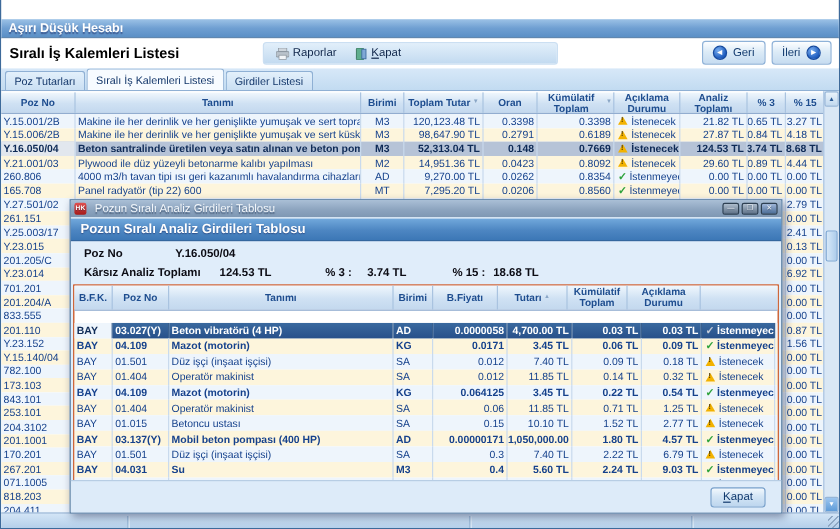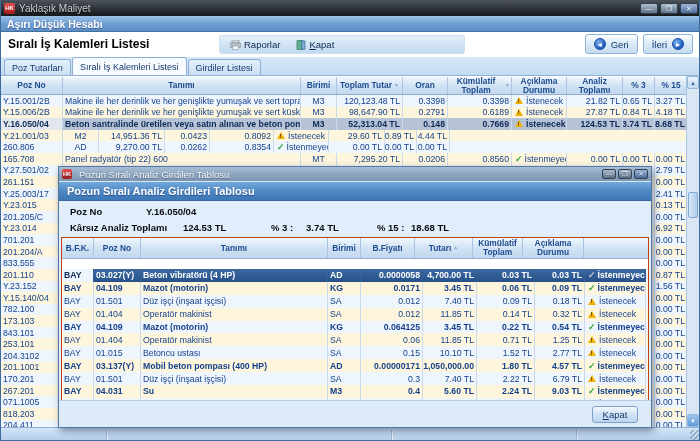--- a/index.html
+++ b/index.html
@@ -115,29 +115,20 @@
     background:linear-gradient(#f2f8fd,#d3e5f5 45%,#bdd6ee); border:1px solid #7aa2cc; border-radius:3px;
     display:flex; align-items:center; justify-content:center; }
   u { text-decoration:underline; }
   svg { display:block; }
 </style>
 </head>
 <body>
 
 <div class="win">
 
-  <div class="titlebar">
-    <span class="appicon">HK</span>
-    <span class="wtitle">Yaklaşık Maliyet</span>
-    <span class="winbtns">
-      <span class="wbtn">—</span>
-      <span class="wbtn">❒</span>
-      <span class="wbtn close">✕</span>
-    </span>
-  </div>
 
   <div class="banner">
     <span>Aşırı Düşük Hesabı</span>
   </div>
 
   <div class="toolrow">
     <span class="pagetitle">Sıralı İş Kalemleri Listesi</span>
     <div class="toolbar">
       <span class="tbtn">
         <span>
@@ -252,34 +243,36 @@
         <span class="gcell" style="width: 55px;">
           <span class="warn"></span>
           <span>İstenecek</span>
         </span>
         <span class="gcell al-r" style="width: 56px;">124.53 TL</span>
         <span class="gcell al-r" style="width: 32px;">3.74 TL</span>
         <span class="gcell al-r" style="width: 33px;">18.68 TL</span>
       </div>
       <div class="grow alt">
         <span class="gcell" style="width: 62px;">Y.21.001/03</span>
+        <span class="gcell" style="width: 238px;">Plywood ile düz yüzeyli betonarme kalıbı yapılması</span>
         <span class="gcell al-c" style="width: 36px;">M2</span>
         <span class="gcell al-r" style="width: 66px;">14,951.36 TL</span>
         <span class="gcell al-r" style="width: 45px;">0.0423</span>
         <span class="gcell al-r" style="width: 64px;">0.8092</span>
         <span class="gcell" style="width: 55px;">
           <span class="warn"></span>
           <span>İstenecek</span>
         </span>
         <span class="gcell al-r" style="width: 56px;">29.60 TL</span>
         <span class="gcell al-r" style="width: 32px;">0.89 TL</span>
         <span class="gcell al-r" style="width: 33px;">4.44 TL</span>
       </div>
       <div class="grow">
         <span class="gcell" style="width: 62px;">260.806</span>
+        <span class="gcell" style="width: 238px;">4000 m3/h tavan tipi ısı geri kazanımlı havalandırma cihazları</span>
         <span class="gcell al-c" style="width: 36px;">AD</span>
         <span class="gcell al-r" style="width: 66px;">9,270.00 TL</span>
         <span class="gcell al-r" style="width: 45px;">0.0262</span>
         <span class="gcell al-r" style="width: 64px;">0.8354</span>
         <span class="gcell" style="width: 55px;">
           <span class="chk">✓</span>
           <span>İstenmeyecek</span>
         </span>
         <span class="gcell al-r" style="width: 56px;">0.00 TL</span>
         <span class="gcell al-r" style="width: 32px;">0.00 TL</span>

